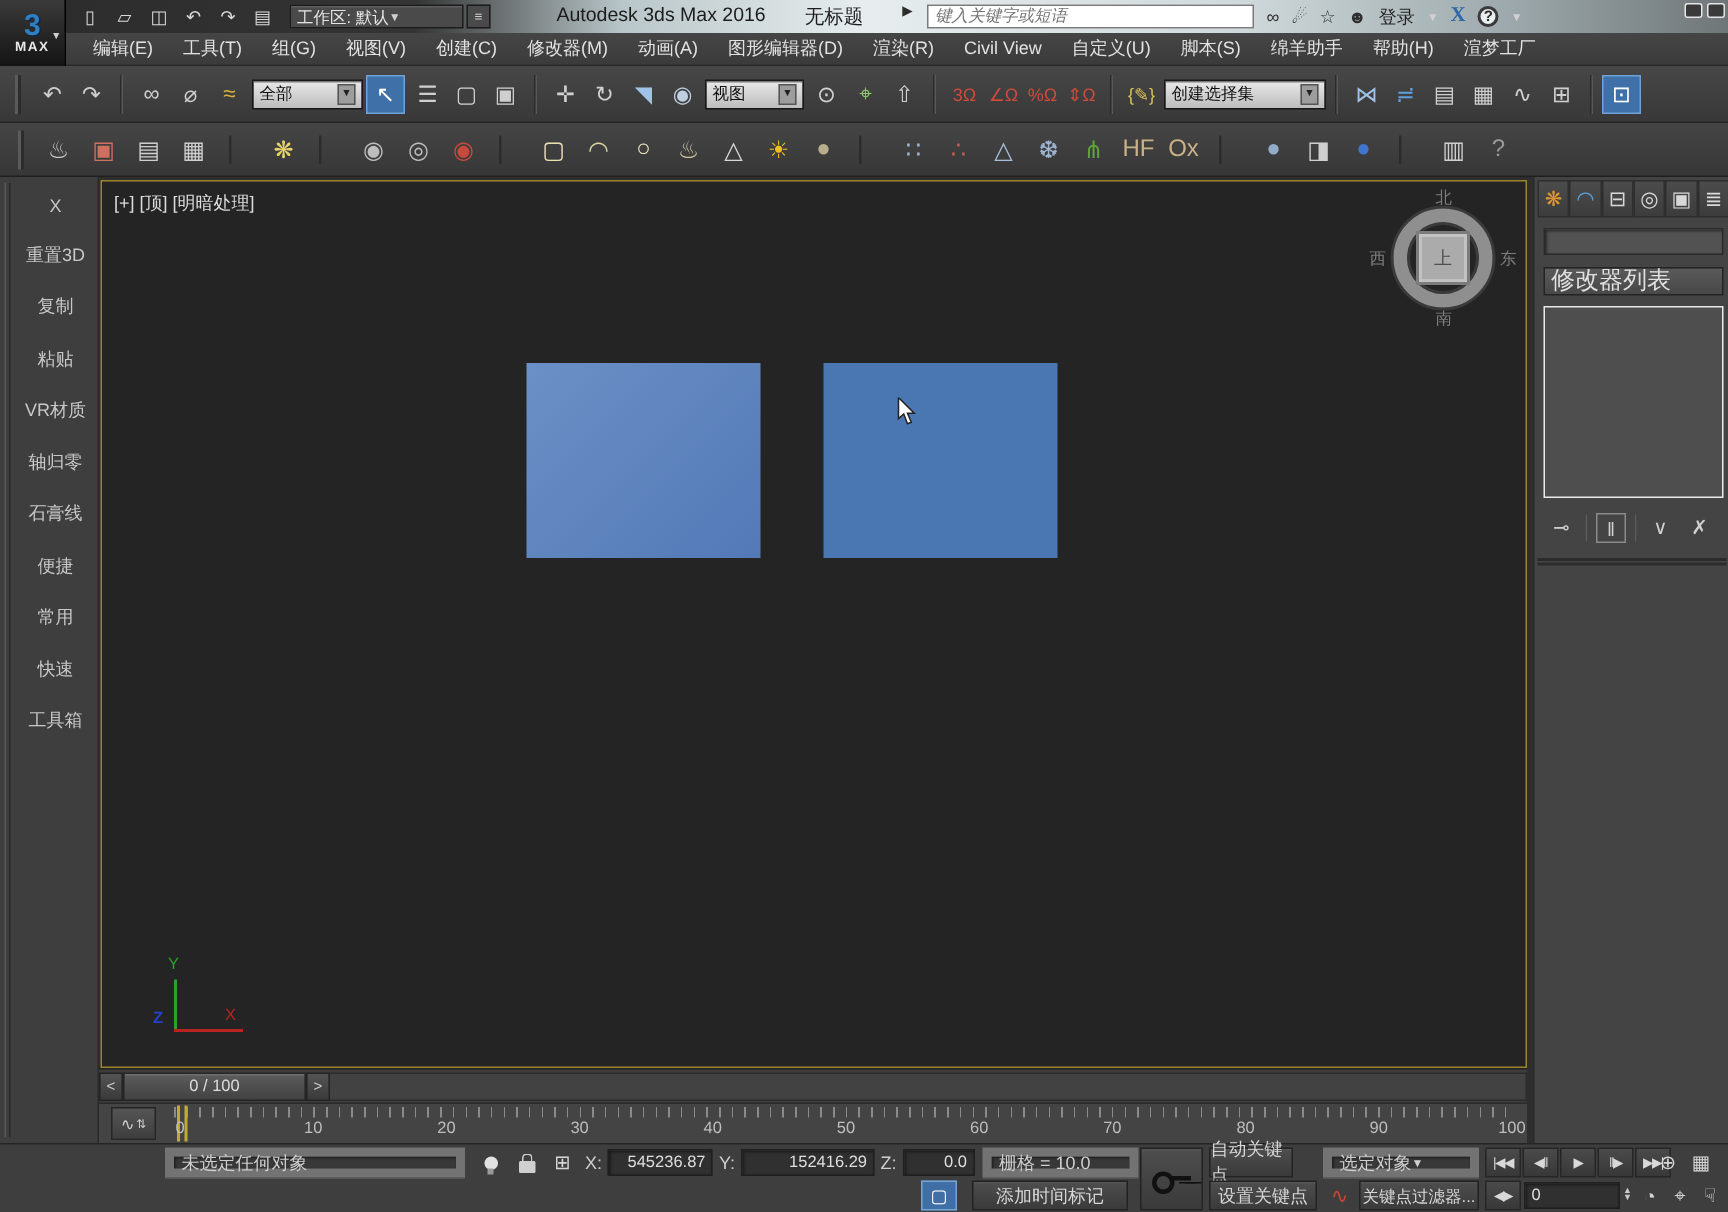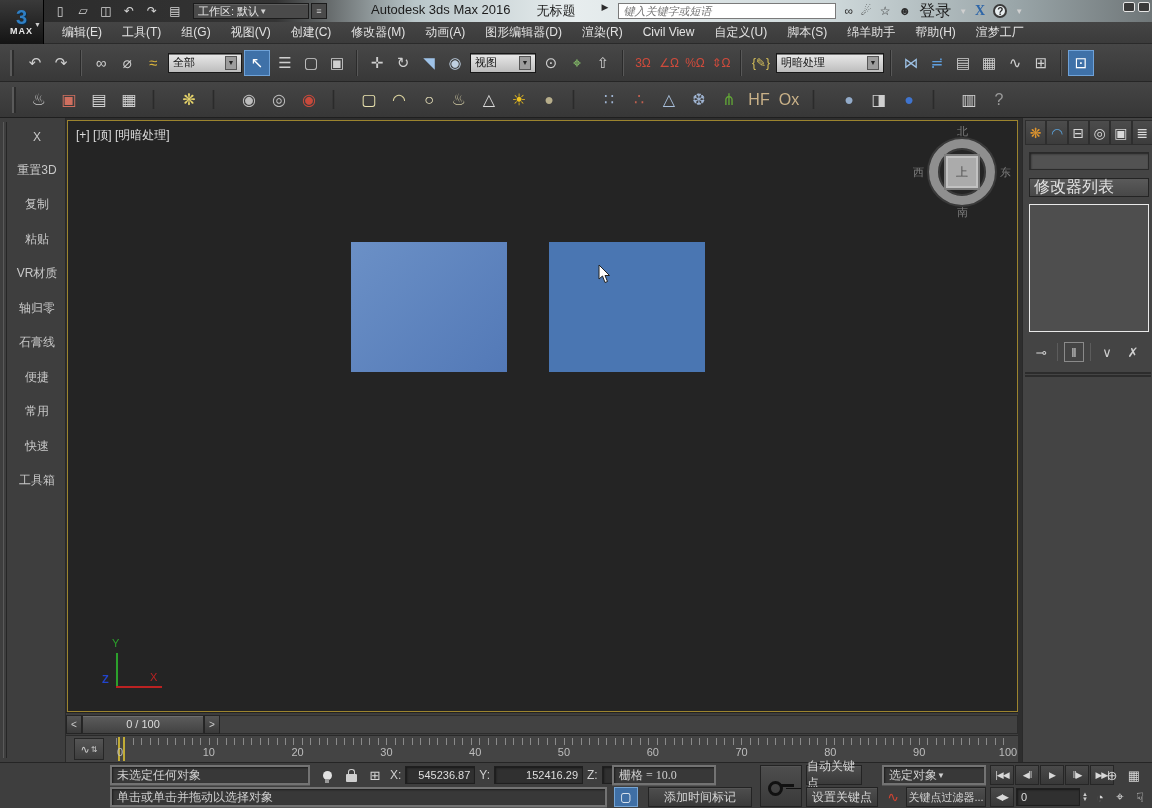--- a/index.html
+++ b/index.html
@@ -27,21 +27,21 @@
   .ws-extra { width:16px; height:16px; border:1px solid #1c1c1c; background:#4a4a4a; color:#d0d0d0;
     font-size:9px; display:flex; align-items:center; justify-content:center; margin-left:2px; }
   #titles { margin-left:44px; display:flex; align-items:flex-start; gap:26px; color:#1c1c1c; }
   #app-title { font-size:13px; }
   #doc-title { font-size:13px; }
   .title-caret { color:#2c2c2c; font-size:9px; }
   #search-wrap { margin-left:10px; display:flex; align-items:center; gap:8px; }
   #search-input { width:218px; height:16px; border:1px solid #7a7a7a; background:#ffffff;
     font-style:italic; font-size:11px; color:#555; padding:0 4px; font-family:inherit; }
   .tb-ico { color:#2e2e2e; font-size:12px; display:flex; align-items:center; }
-  #signin-label { color:#1f1f1f; font-size:16px; }
+  #signin-label { color:#1f1f1f; font-size:12px; }
   #exchange-x { color:#2e66a8; font-weight:bold; font-size:14px; font-family:"Liberation Serif",serif; }
   #help-circle { width:14px; height:14px; border:2px solid #3a3a3a; border-radius:50%; color:#2a2a2a;
     font-size:10px; font-weight:bold; display:flex; align-items:center; justify-content:center; background:#e8eef0; }
   #win-btns { position:absolute; right:2px; top:2px; display:flex; gap:3px; }
   .win-btn { width:12px; height:10px; border:1px solid #e6e6e6; background:#3a3a3a; border-radius:2px; }
 
   
   #menubar { left:0; top:22px; width:1152px; height:22px; background:linear-gradient(#454545,#3b3b3b);
     border-bottom:1px solid #2a2a2a; display:flex; align-items:center; padding-left:52px; }
   .menu-item { padding:0 10px; color:#e2e2e2; font-size:12px; line-height:21px; white-space:nowrap; }
@@ -137,30 +137,30 @@
   #cp-groove { position:absolute; left:2px; top:254px; width:126px; height:5px;
     border-top:2px solid #2c2c2c; border-bottom:2px solid #2c2c2c; }
 
   
   #statusbar { left:0; top:762px; width:1152px; height:46px; background:#3e3e3e; border-top:1px solid #252525; }
   #listener { position:absolute; left:1px; top:1px; width:105px; height:44px; border:1px solid #1e1e1e; }
   #listener-pink { height:22px; background:#eed6d6; color:#111; font-family:"DejaVu Sans Mono",monospace;
     font-size:11px; display:flex; align-items:center; padding:0 3px; border-bottom:1px solid #999; }
   #listener-white { height:21px; background:#f6f3f3; color:#cc1111; font-family:"DejaVu Sans Mono",monospace;
     font-size:11px; display:flex; align-items:center; padding:0 2px; white-space:nowrap; overflow:hidden; }
-  .sunken { background:#383838; border:2px solid #737373; box-shadow:inset 1px 1px 2px #1d1d1d, 0 1px 0 #555;
+  .sunken { background:#383838; border:6px solid #737373; box-shadow:inset 1px 1px 2px #1d1d1d, 0 1px 0 #555;
     color:#cfcfcf; display:flex; align-items:center; padding:0 5px; font-size:12px; }
   #status-field { position:absolute; left:110px; top:2px; width:200px; height:20px; }
   #prompt-field { position:absolute; left:110px; top:24px; width:497px; height:20px; }
   .sb-ico { position:absolute; width:22px; height:20px; display:flex; align-items:center; justify-content:center; color:#d6d6d6; font-size:13px; }
   #coords { position:absolute; left:390px; top:2px; height:20px; display:flex; align-items:center; gap:4px; }
   .coord-label { color:#cfcfcf; font-size:12px; }
   .coord-field { height:18px; background:#303030; border:1px solid #1f1f1f; box-shadow:inset 1px 1px 2px #191919;
     color:#dedede; font-size:11px; display:flex; align-items:center; justify-content:flex-end; padding:0 4px; }
-  #grid-field { position:absolute; left:612px; top:2px; width:104px; height:20px;font-family:Liberation Serif, serif; }
+  #grid-field { position:absolute; left:655px; top:2px; width:104px; height:20px; }
   #iso-btn { position:absolute; left:614px; top:24px; width:24px; height:20px; background:#3f6fa5;
     border:1px solid #76a5d4; color:#fff; font-size:12px; display:flex; align-items:center; justify-content:center; }
   #timetag-btn { position:absolute; left:648px; top:24px; width:104px; height:20px; justify-content:center; }
   .push-btn { background:linear-gradient(#4e4e4e,#3a3a3a); border:1px solid #232323; box-shadow:0 1px 0 #555 inset;
     color:#d6d6d6; font-size:12px; display:flex; align-items:center; }
   #key-btn { position:absolute; left:760px; top:2px; width:42px; height:42px; justify-content:center; }
   .key-glyph { position:relative; width:26px; height:12px; }
   .key-glyph::before { content:''; position:absolute; left:0; top:1px; width:9px; height:9px; border:3px solid #111; border-radius:50%; }
   .key-glyph::after { content:''; position:absolute; left:13px; top:4px; width:13px; height:3px; background:#111;
     box-shadow:8px 3px 0 -1px #111, 4px 3px 0 -1px #111; }
@@ -350,21 +350,21 @@
         <span>⇕Ω</span>
       </div>
     </div>
   <div class="tb-sep"></div>
   <div style="display:flex">
       <div class="tbi small" style="color: rgb(216, 194, 90);">
         <span>{✎}</span>
       </div>
     </div>
   <div class="tb-dropdown" style="width:108px">
-    <span>明暗处理</span>
+    <span>创建选择集</span>
       <span class="dd-a">▼</span>
   </div>
   <div class="tb-sep"></div>
   <div style="display:flex">
       <div class="tbi" style="color: rgb(159, 195, 232);">
         <span>⋈</span>
       </div>
       <div class="tbi" style="color: rgb(95, 159, 223);">
         <span>≓</span>
       </div>
@@ -619,21 +619,20 @@
     <div class="stack-btn">
         <span>✗</span>
       </div>
   </div>
   <div id="cp-groove"></div>
 </div>
 
 <div class="abs" id="statusbar">
 
   <div class="sunken" id="status-field">未选定任何对象</div>
-  <div class="sunken" id="prompt-field">单击或单击并拖动以选择对象</div>
 
   <div class="sb-ico" style="left:316px;top:2px">
       <span class="bulb-glyph"></span>
     </div>
   <div class="sb-ico" style="left:340px;top:2px">
       <span class="lock-glyph"></span>
     </div>
   <div class="sb-ico" style="left:364px;top:2px">⊞</div>
 
   <div id="coords">

